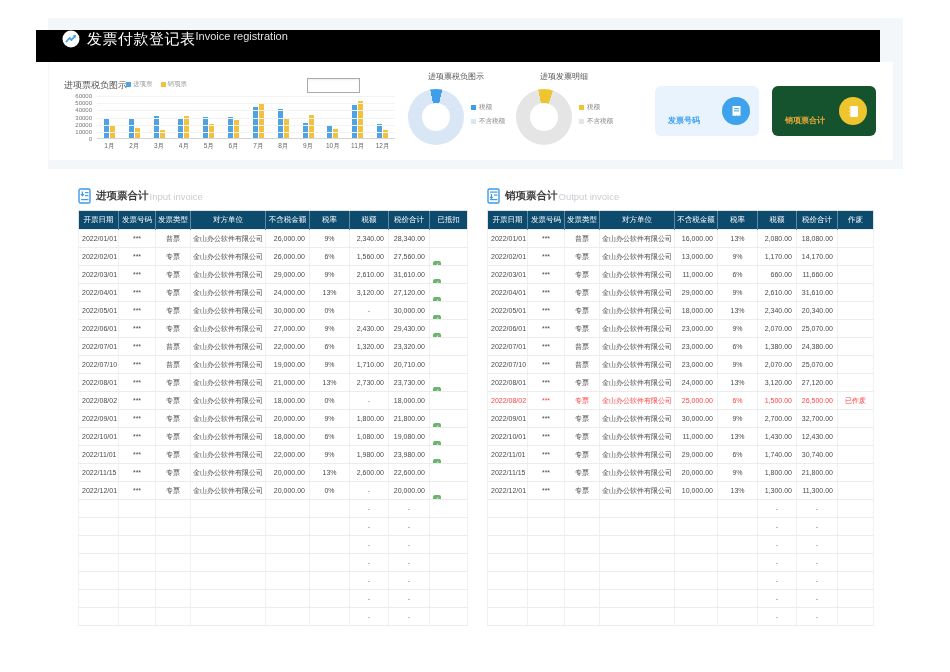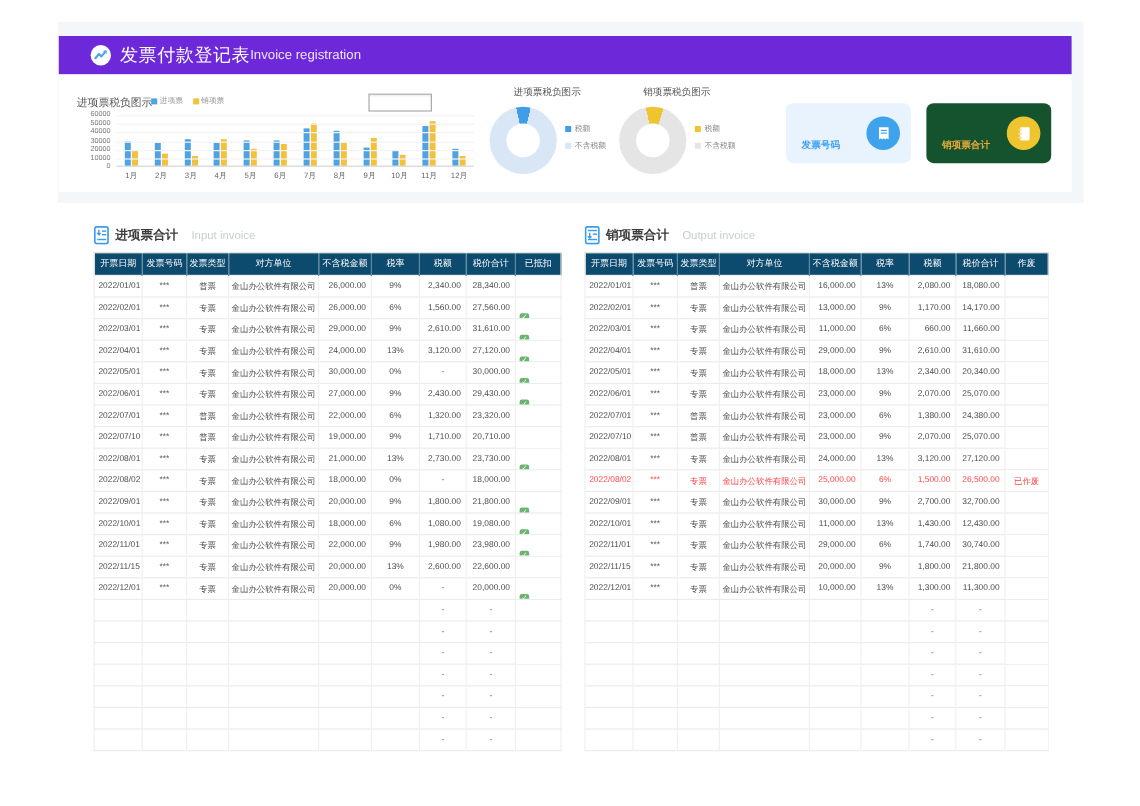--- a/index.html
+++ b/index.html
@@ -2,21 +2,21 @@
 <html><head>
 <meta charset="utf-8">
 <style>
   *{margin:0;padding:0;box-sizing:border-box}
   html,body{width:950px;height:672px}
   body{position:relative;background:#fff;font-family:"Liberation Sans","DejaVu Sans",sans-serif;overflow:hidden;color:#444}
   .abs{position:absolute}
 
   
   #top-zone{left:48px;top:18px;width:855px;height:151px;background:#F4F7F9}
-  #header-bar{left:49px;top:30px;width:844px;height:32px;background:#6d28d9;display:flex;align-items:center}
+  #header-bar{left:36px;top:30px;width:844px;height:32px;background:#000000;display:flex;}
   #header-icon{margin-left:26px;width:18px;height:18px}
   #header-title{margin-left:7px;font-size:15px;color:#fff;letter-spacing:.5px}
   #header-sub{font-size:11px;color:rgba(255,255,255,.88)}
   #chart-panel{left:49px;top:62px;width:844px;height:98px;background:#fff}
 
   
   #bar-title{left:64px;top:79px;font-size:9px;color:#555}
   #bar-legend{left:126px;top:80px;display:flex;gap:8px}
   .lg-item{font-size:6.5px;color:#999;display:flex;align-items:center}
   .lg-item i{display:inline-block;width:5px;height:5px;margin-right:2px}
@@ -50,21 +50,21 @@
   #btn-output .sum-label{color:#E9A93B}
   .sum-circle{position:absolute;right:9px;top:11px;width:28px;height:28px;border-radius:50%;display:flex;align-items:center;justify-content:center}
   #btn-input .sum-circle{background:#3FA2EC}
   #btn-output .sum-circle{background:#EFC52F}
 
   
   .tbl-title{top:187px;height:18px;display:flex;align-items:center}
   #input-title{left:78px}
   #output-title{left:487px}
   .tbl-title .t-cn{font-size:10.5px;font-weight:bold;color:#3C3C3C;margin-left:5px}
-  .tbl-title .t-en{font-size:9.5px;color:#C9CDD2;margin-left:11px}
+  .tbl-title .t-en{font-size:9.5px;color:#C9CDD2;margin-left:1px}
 
   
   table{position:absolute;top:210px;border-collapse:collapse;table-layout:fixed;background:#fff}
   #input-table{left:78px;width:389px}
   #output-table{left:487px;width:386px}
   th{background:#0c4a6e;color:#fff;font-weight:normal;font-size:7.5px;height:19px;border-left:1px solid rgba(255,255,255,.35)}
   th:first-child{border-left:none}
   td{height:18px;font-size:7px;color:#4A4A4A;border:1px solid #F0F0F0;border-bottom:1px solid #ECECEC;background:#fff;overflow:hidden;white-space:nowrap}
   table{border:1px solid #E2E2E2}
   td:nth-child(1){text-align:left;padding-left:3px}
@@ -181,21 +181,21 @@
 <div class="abs donut-group" id="donut-group-1">
   <div class="donut-title">进项票税负图示</div>
   <div class="donut" id="donut1" style="background: conic-gradient(from -12deg, rgb(62, 159, 232) 0deg, rgb(62, 159, 232) 24.7789deg, rgb(216, 230, 246) 24.7789deg, rgb(216, 230, 246) 360deg);"></div>
   <div class="donut-legend" id="dlegend1">
       <div class="dlg-item"><i style="background:#3E9FE8"></i>税额</div>
       <div class="dlg-item"><i style="background:#D8E6F6"></i>不含税额</div>
     </div>
 </div>
 
 <div class="abs donut-group" id="donut-group-2">
-  <div class="donut-title">销项票税负图示</div>
+  <div class="donut-title">进项发票明细</div>
   <div class="donut" id="donut2" style="background: conic-gradient(from -12deg, rgb(239, 197, 47) 0deg, rgb(239, 197, 47) 31.0934deg, rgb(229, 229, 229) 31.0934deg, rgb(229, 229, 229) 360deg);"></div>
   <div class="donut-legend" id="dlegend2">
       <div class="dlg-item"><i style="background:#EFC52F"></i>税额</div>
       <div class="dlg-item"><i style="background:#E5E5E5"></i>不含税额</div>
     </div>
 </div>
 
 <div class="abs sum-btn" id="btn-input">
   <span class="sum-label">发票号码</span>
   <span class="sum-circle">

